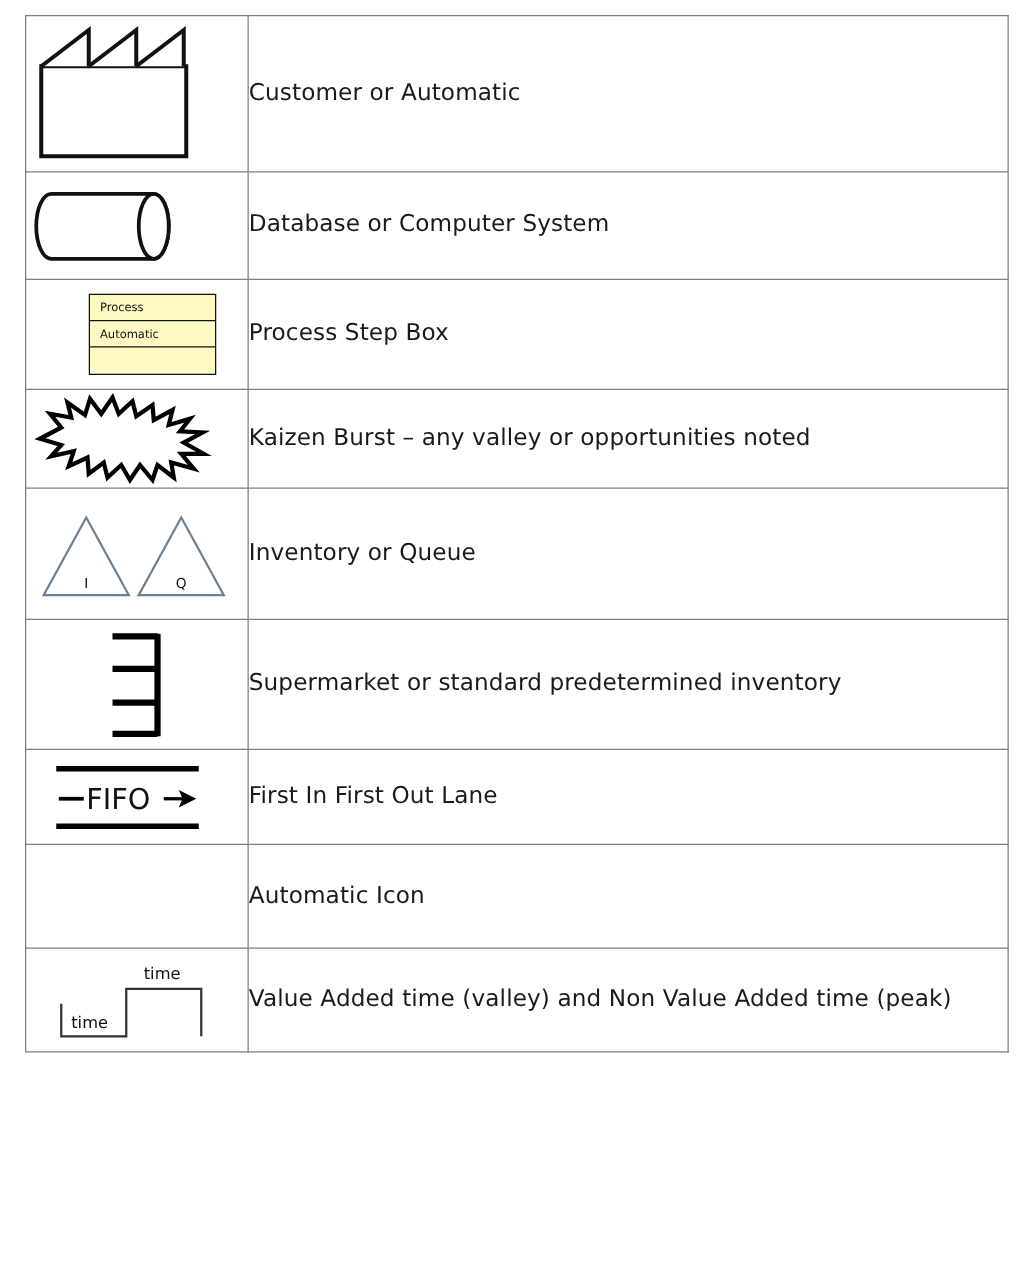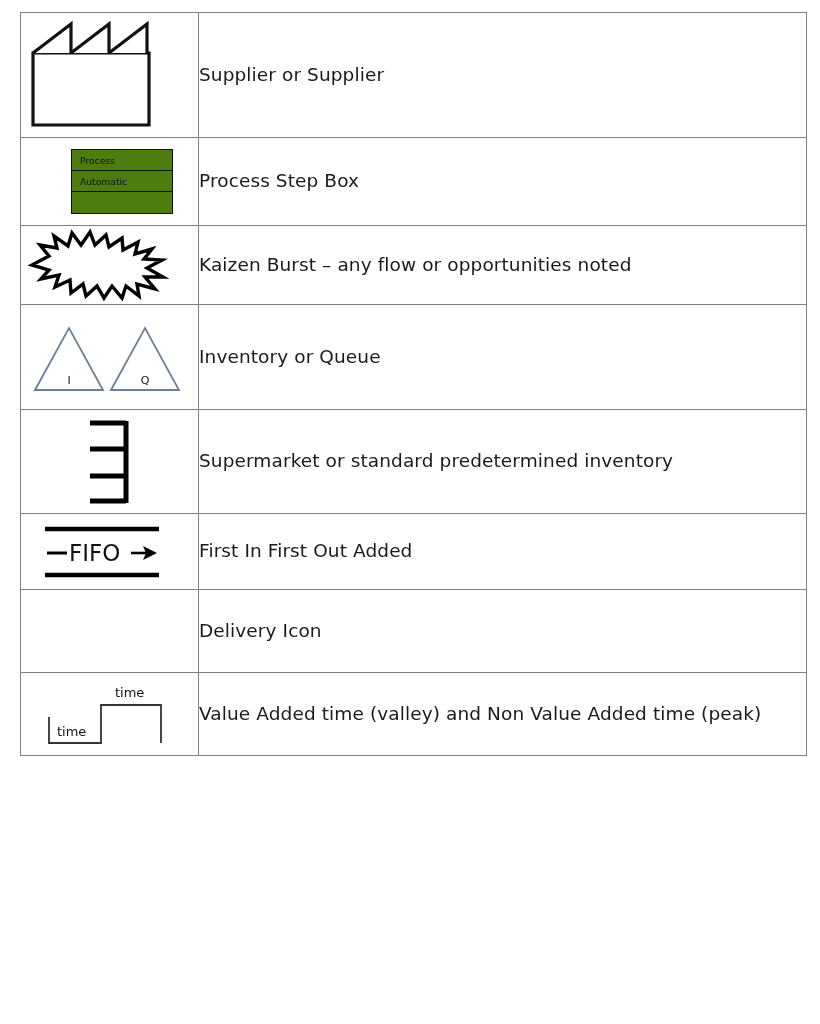--- a/index.html
+++ b/index.html
@@ -60,21 +60,21 @@
   .r7 { height: 78px; }
   .r8 { height: 104px; }
   .r9 { height: 103px; }
   .r10 { height: 75px; }
   .r11 { height: 82px; }
   .r12 { height: 82px; }
 
   .proc-box {
     width: 100px;
     border: 1.6px solid #111;
-    background: #4d7c0f;
+    background: #fef9c3;
     font-size: 9.2px;
     font-family: "DejaVu Sans", "Liberation Sans", sans-serif;
     color: #111;
     margin-left: 44px;
   }
   .proc-row {
     height: 21px;
     line-height: 21px;
     padding-left: 8px;
     border-bottom: 1.3px solid #111;
@@ -113,23 +113,34 @@
       <td class="r1">
         <div class="icon-wrap">
           <svg width="130" height="112" viewBox="0 0 130 112" aria-hidden="true">
             <path d="M6 34 L6 106 L122 106 L122 34 Z" fill="#ffffff" stroke="#111111" stroke-width="3.2"></path>
             <path d="M6 34 L44 5 L44 34" fill="#ffffff" stroke="#111111" stroke-width="3.2" stroke-linejoin="miter"></path>
             <path d="M44 34 L82 5 L82 34" fill="#ffffff" stroke="#111111" stroke-width="3.2" stroke-linejoin="miter"></path>
             <path d="M82 34 L120 5 L120 34" fill="#ffffff" stroke="#111111" stroke-width="3.2" stroke-linejoin="miter"></path>
           </svg>
         </div>
       </td>
-      <td class="label-cell">Supplier or Supplier</td>
-    </tr>
-
+      <td class="label-cell">Customer or Automatic</td>
+    </tr>
+
+    <tr>
+      <td class="r2">
+        <div class="icon-wrap">
+          <svg width="125" height="72" viewBox="0 0 125 72" aria-hidden="true">
+            <path d="M14 10 L96 10 A12 26 0 0 1 96 62 L14 62 A12 26 0 0 1 14 10 Z" fill="#ffffff" stroke="#111111" stroke-width="3"></path>
+            <ellipse cx="96" cy="36" rx="12" ry="26" fill="#ffffff" stroke="#111111" stroke-width="3"></ellipse>
+          </svg>
+        </div>
+      </td>
+      <td class="label-cell">Database or Computer System</td>
+    </tr>
 
     <tr>
       <td class="r3">
         <div class="icon-wrap">
           <div class="proc-box">
             <div class="proc-row">Process</div>
             <div class="proc-row">Automatic</div>
             <div class="proc-row last"></div>
           </div>
         </div>
@@ -142,21 +153,21 @@
       <td class="r5">
         <div class="icon-wrap">
           <svg width="140" height="72" viewBox="0 0 140 72" aria-hidden="true">
             <path d="M5 36 L22 27 L13 16 L30 19 L27 7 L41 17 L45 4 L54 16 L63 3 L68 16 L79 6 L82 18 L95 9
                      L96 21 L111 13 L108 25 L125 20 L117 30 L135 31 L120 39 L136 48 L118 48 L128 60
                      L110 55 L112 67 L99 57 L95 69 L85 57 L77 69 L70 57 L59 67 L56 55 L44 64
                      L43 51 L28 58 L32 46 L14 50 L22 41 Z" fill="#ffffff" stroke="#000000" stroke-width="3.4" stroke-linejoin="miter"></path>
           </svg>
         </div>
       </td>
-      <td class="label-cell">Kaizen Burst – any flow or opportunities noted</td>
+      <td class="label-cell">Kaizen Burst – any valley or opportunities noted</td>
     </tr>
 
 
 
     <tr>
       <td class="r8">
         <div class="icon-wrap">
           <svg width="155" height="90" viewBox="0 0 155 90" aria-hidden="true">
             <polygon points="8,78 42,16 76,78" fill="#ffffff" stroke="#6b7f96" stroke-width="1.8"></polygon>
             <text class="tri-label" x="42" y="72" text-anchor="middle">I</text>
@@ -189,28 +200,28 @@
           <svg width="140" height="60" viewBox="0 0 140 60" aria-hidden="true">
             <line x1="18" y1="7" x2="132" y2="7" stroke="#000000" stroke-width="4.5"></line>
             <line x1="18" y1="53" x2="132" y2="53" stroke="#000000" stroke-width="4.5"></line>
             <line x1="20" y1="31" x2="40" y2="31" stroke="#000000" stroke-width="3"></line>
             <text class="fifo-text" x="42" y="39">FIFO</text>
             <line x1="104" y1="31" x2="124" y2="31" stroke="#000000" stroke-width="2.6"></line>
             <path d="M130 31 L116 24 L119 31 L116 38 Z" fill="#000000"></path>
           </svg>
         </div>
       </td>
-      <td class="label-cell">First In First Out Added</td>
+      <td class="label-cell">First In First Out Lane</td>
     </tr>
 
     <tr>
       <td class="r11">
         <div class="icon-wrap"></div>
       </td>
-      <td class="label-cell">Delivery Icon</td>
+      <td class="label-cell">Automatic Icon</td>
     </tr>
 
     <tr>
       <td class="r12">
         <div class="icon-wrap">
           <svg width="150" height="74" viewBox="0 0 150 74" aria-hidden="true">
             <path d="M22 40 L22 66 L74 66 L74 28 L134 28 L134 66" fill="none" stroke="#333333" stroke-width="1.8" stroke-linejoin="miter"></path>
             <text class="time-label" x="30" y="59">time</text>
             <text class="time-label" x="88" y="20">time</text>
           </svg>

